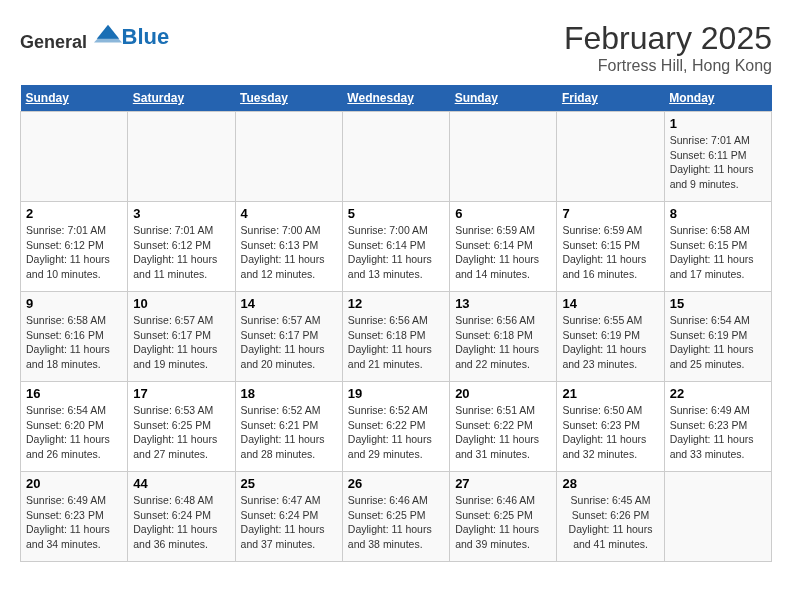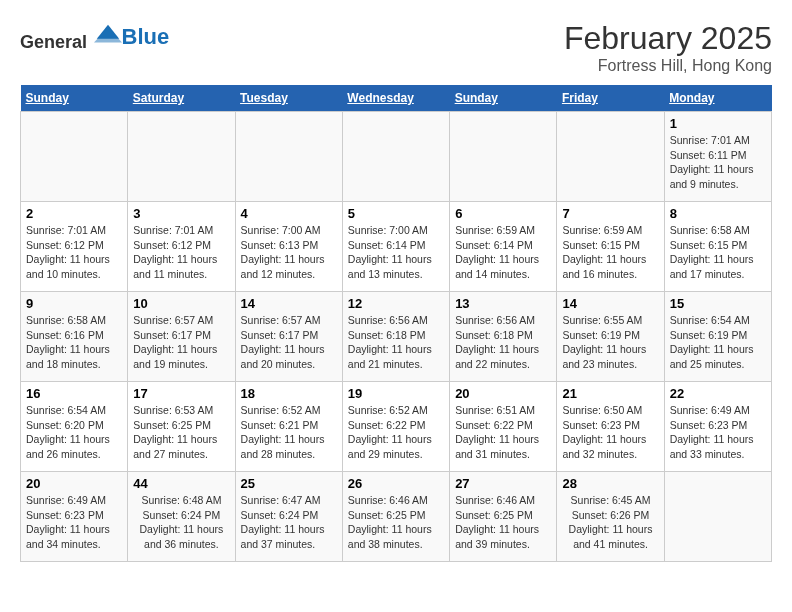--- a/index.html
+++ b/index.html
@@ -273,21 +273,21 @@
       </tr>
       <tr>
         <td>
           <span class="day-num">20</span>
           <div class="day-info" style="white-space: pre-line;">Sunrise: 6:49 AM
 Sunset: 6:23 PM
 Daylight: 11 hours and 34 minutes.</div>
         </td>
         <td>
           <span class="day-num">44</span>
-          <div class="day-info" style="white-space: pre-line; text-align: center;">Sunrise: 6:48 AM
+          <div class="day-info" style="white-space: pre-line;">Sunrise: 6:48 AM
 Sunset: 6:24 PM
 Daylight: 11 hours and 36 minutes.</div>
         </td>
         <td>
           <span class="day-num">25</span>
           <div class="day-info" style="white-space: pre-line;">Sunrise: 6:47 AM
 Sunset: 6:24 PM
 Daylight: 11 hours and 37 minutes.</div>
         </td>
         <td>

